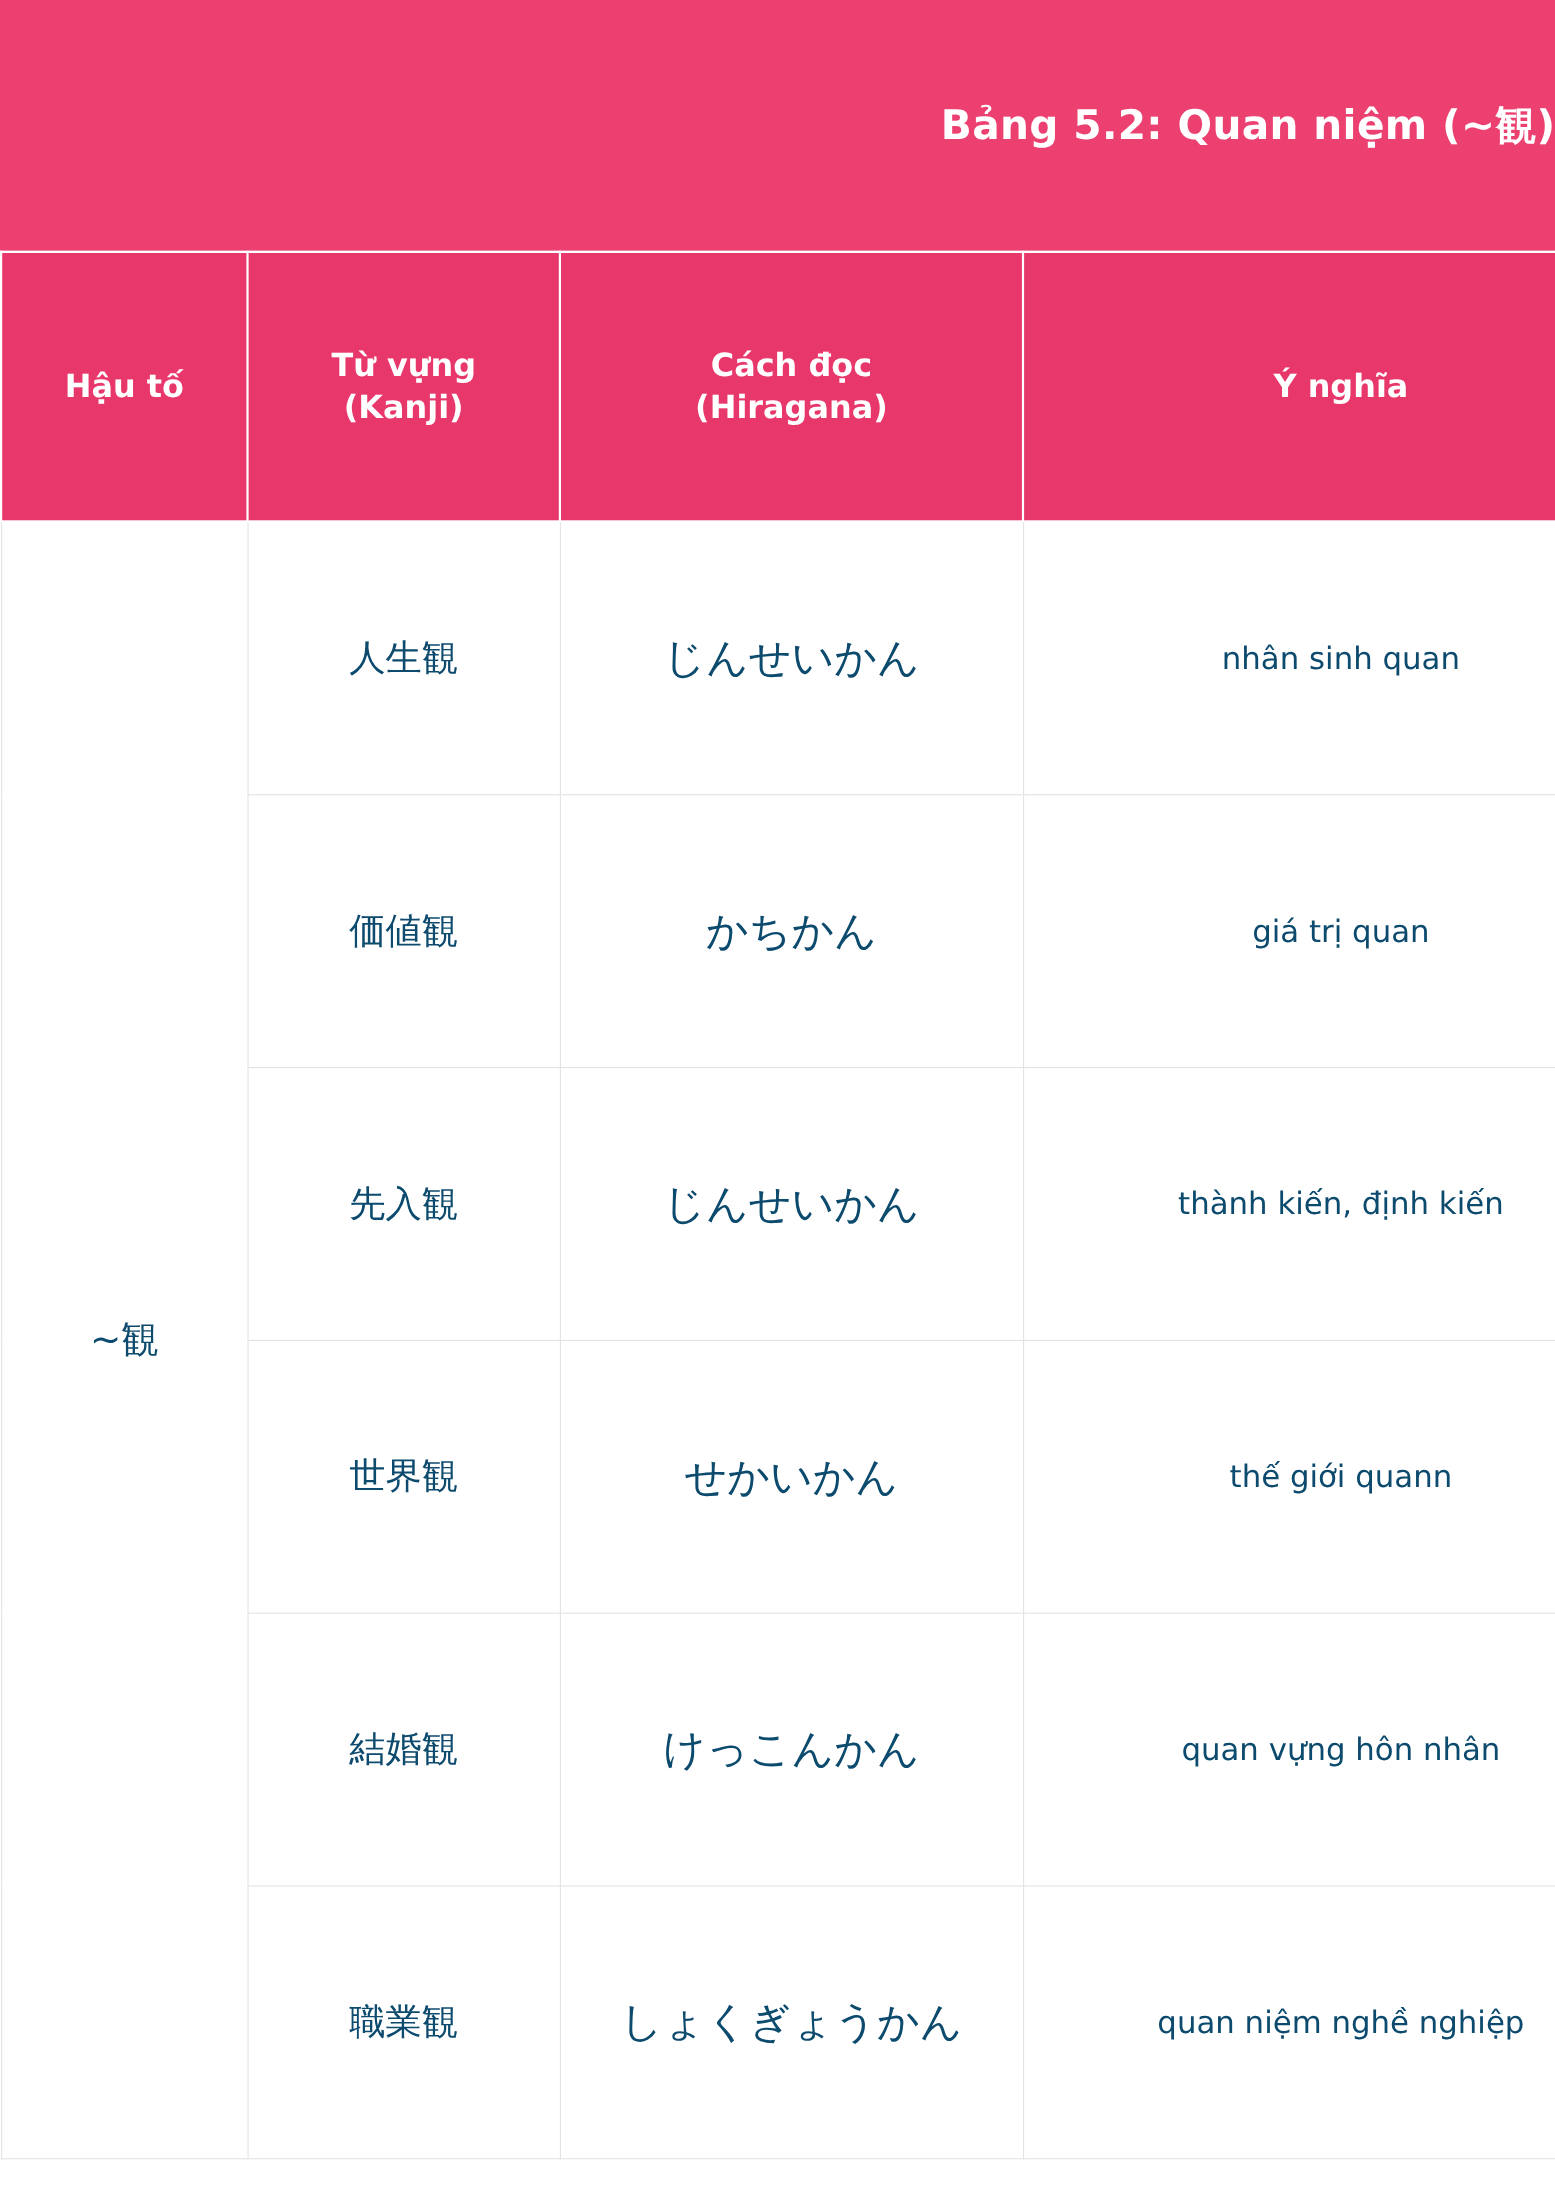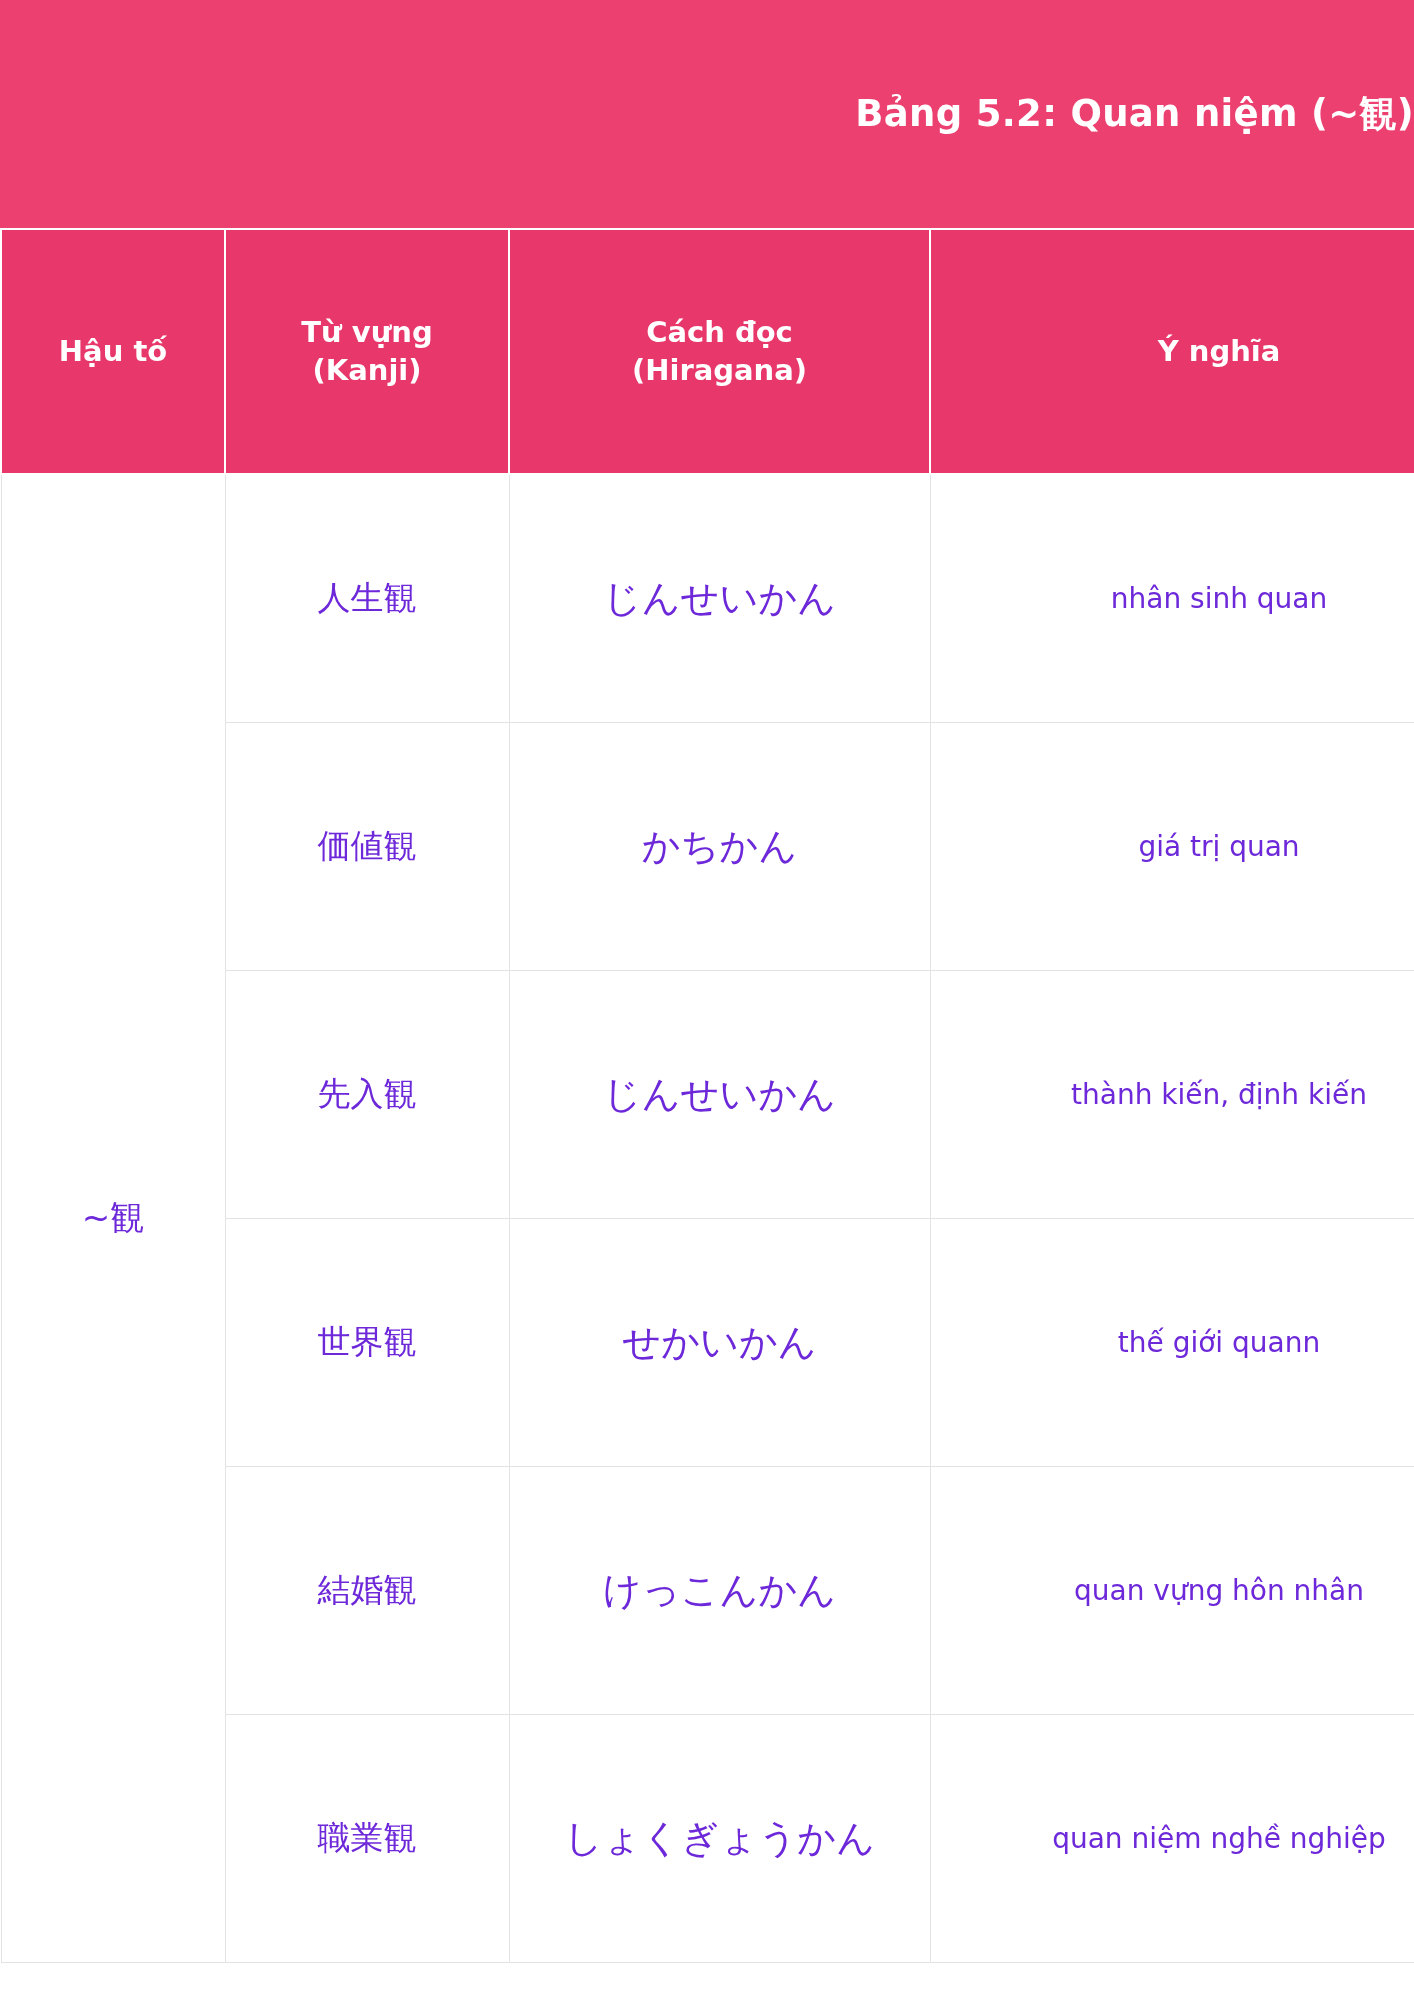--- a/index.html
+++ b/index.html
@@ -54,21 +54,21 @@
   table.vocab th.c1 { width: 284px; }
   table.vocab th.c2 { width: 421px; }
   table.vocab th.c3 { width: 578px; margin-top: 40px; }
 
   table.vocab td {
     border: 1px solid #e3e3e3;
     text-align: center;
     vertical-align: middle;
     height: 248px;
     box-sizing: border-box;
-    color: #6d28d9;
+    color: #0c4a6e;
     padding: 6px 12px;
   }
   td.suffix-cell {
     font-size: 34px;
     color: #1c1c1c;
     border-left: none;
   }
   td.kanji-cell {
     font-size: 33px;
   }

